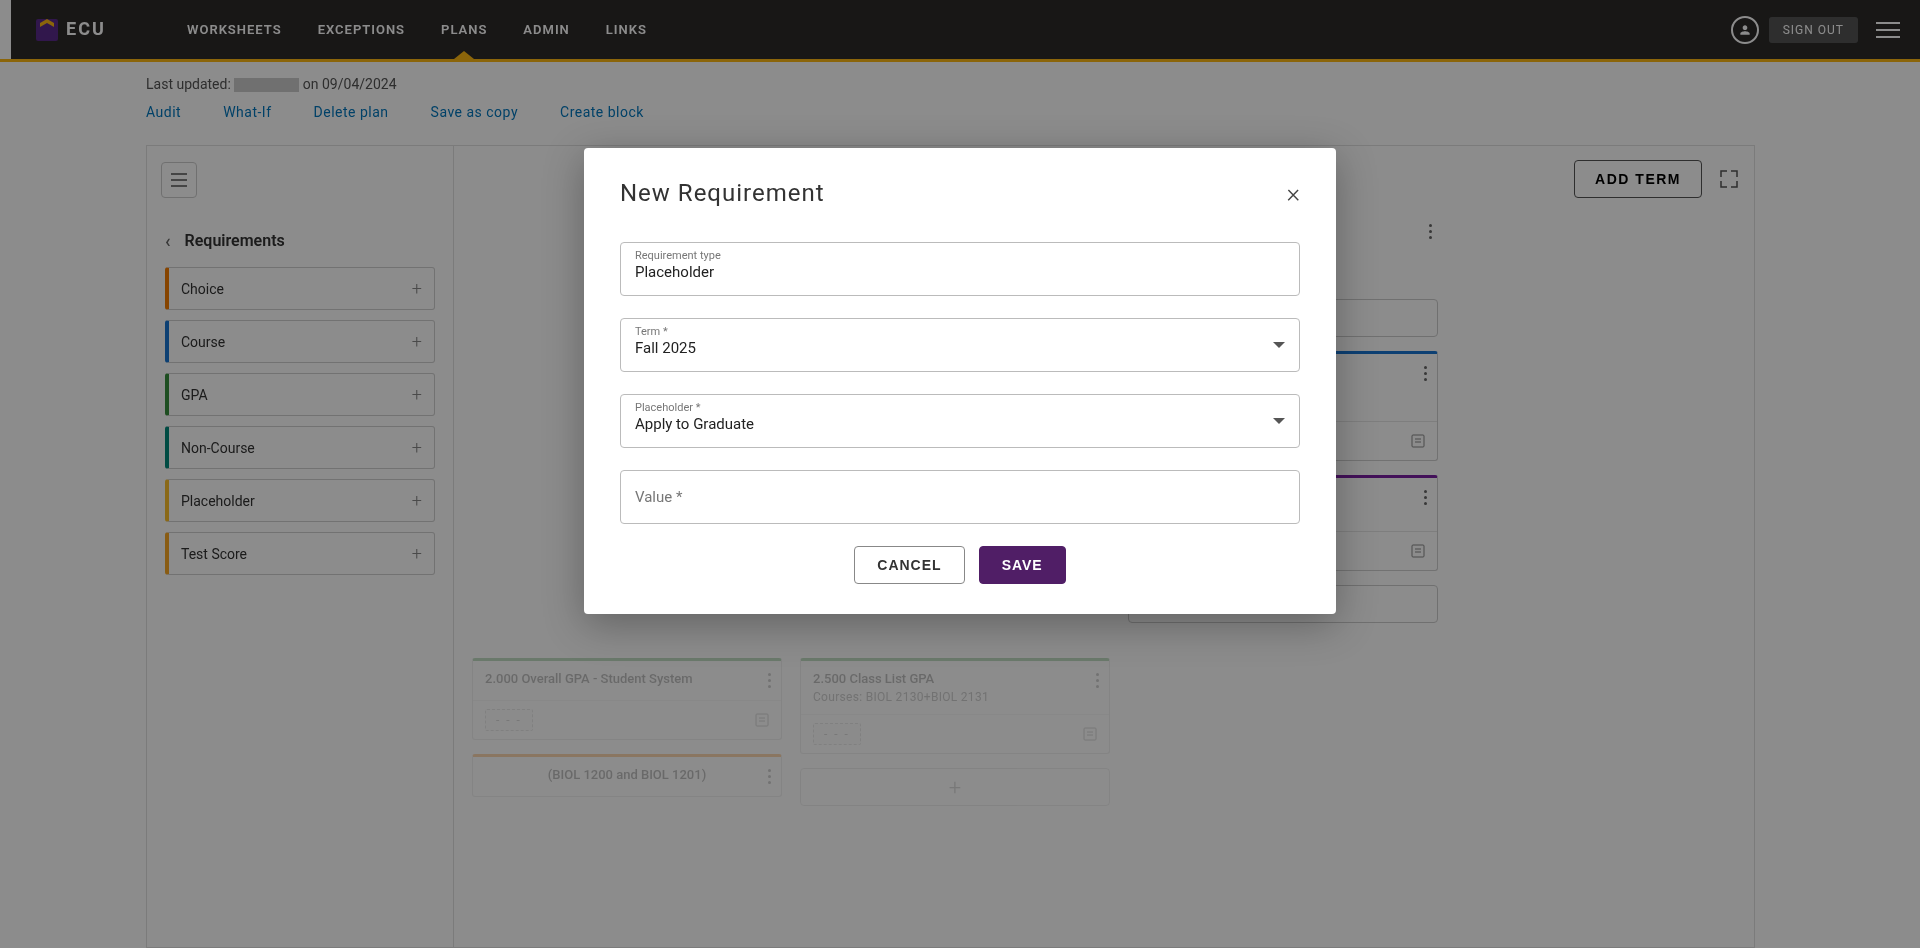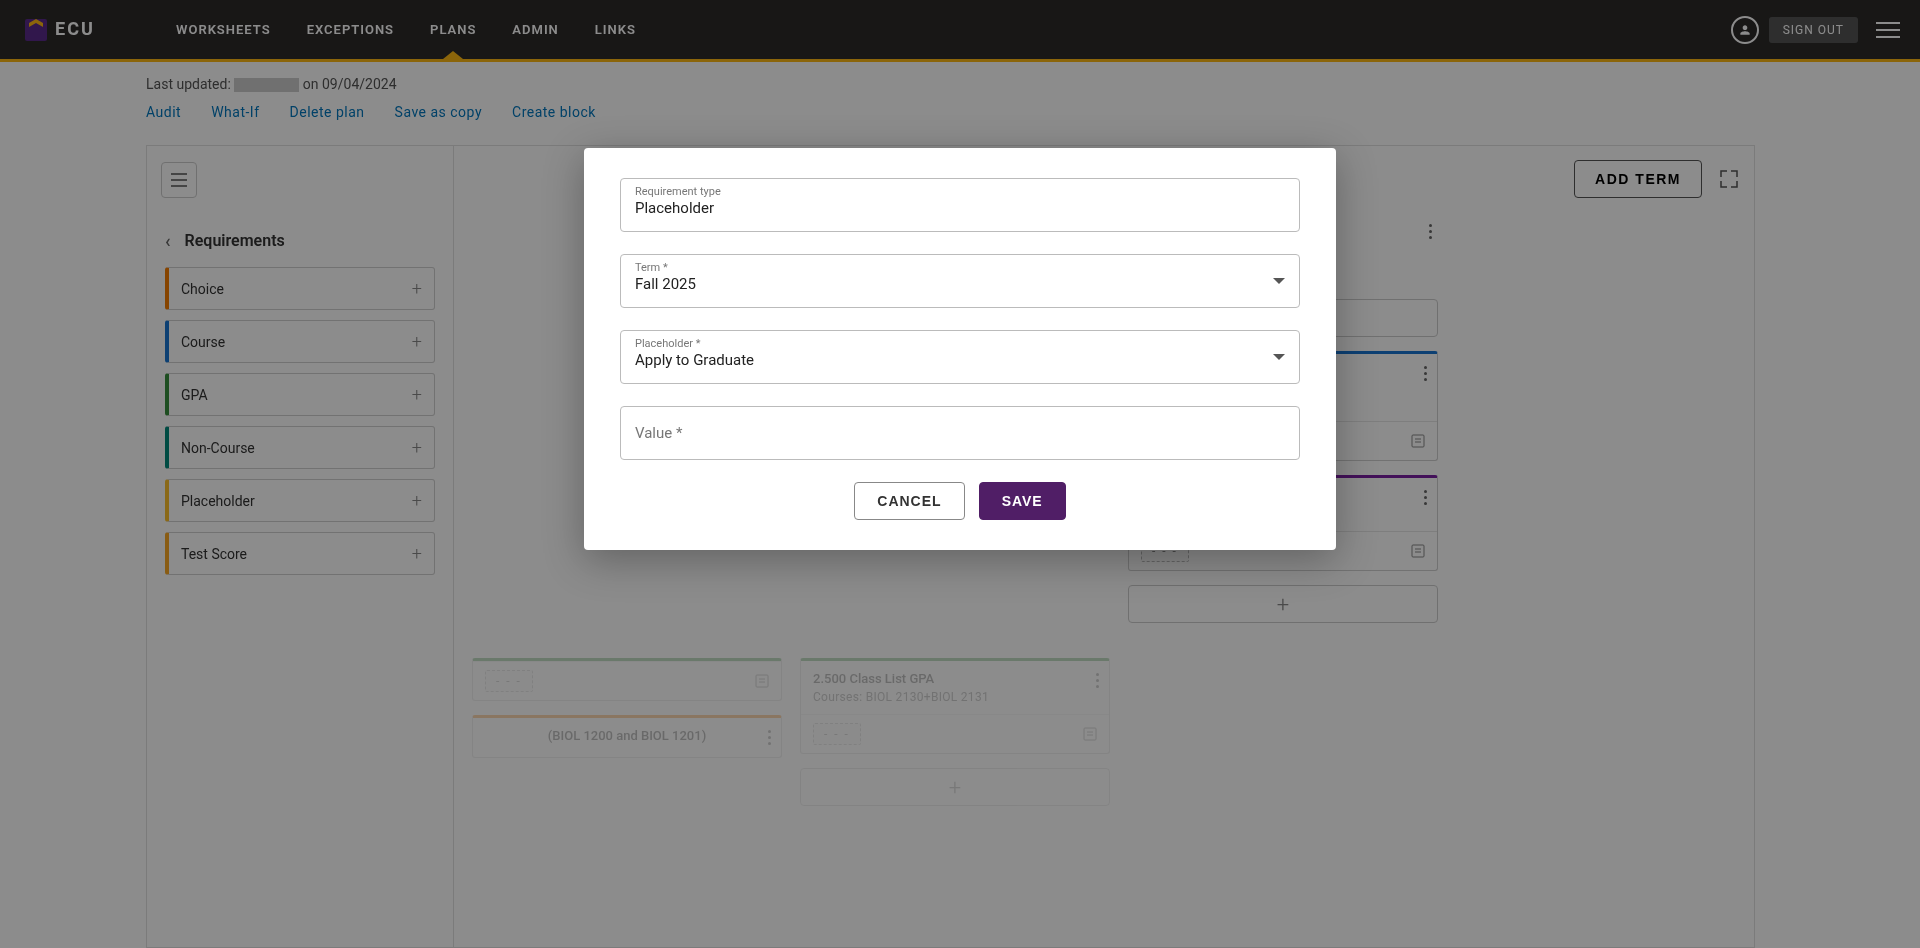--- a/index.html
+++ b/index.html
@@ -11,20 +11,21 @@
 }
 .app { width: 1920px; height: 948px; position: relative; background: #fff; }
 
 
 .top-header {
   height: 59px;
   background: #2c2a29;
   display: flex;
   align-items: center;
   position: relative;
+  margin-left: 11px;
 }
 .top-header .logo {
   width: 158px;
   height: 59px;
   display: flex;
   align-items: center;
   padding-left: 25px;
 }
 .top-header .logo svg { fill: #fff; }
 .top-header nav { display: flex; height: 100%; }
@@ -65,21 +66,21 @@
 
 
 .subheader {
   padding: 14px 146px 10px;
   font-size: 14px;
   color: #555;
 }
 .subheader .redacted {
   display: inline-block; width: 65px; height: 14px; background: #ccc; vertical-align: middle;
 }
-.action-links { display: flex; gap: 30px; margin-top: 12px; }
+.action-links { display: flex; gap: 42px; margin-top: 12px; }
 .action-links a { color: #0277bd; font-size: 14px; letter-spacing: 0.5px; cursor: pointer; }
 
 
 .content {
   position: absolute;
   top: 145px; left: 146px; right: 165px; bottom: 0;
   background: #fff;
   border: 1px solid #e0e0e0;
   display: flex;
 }
@@ -336,20 +337,28 @@
         <svg class="expand-icon" viewBox="0 0 18 18">
           <path d="M1 7V1h6M11 1h6v6M17 11v6h-6M7 17H1v-6" stroke="#555" stroke-width="1.5" fill="none"></path>
         </svg>
       </div>
 
       <div class="columns">
 
         <div class="term-col" style="opacity:0.3">
           <div style="height:430px"></div>
           <div class="course-card card-top-green">
+            <div class="card-body">
+              <div class="card-more more-icon">
+                  <span></span>
+                  <span></span>
+                  <span></span>
+                </div>
+              <div class="card-title">2.000 Overall GPA - Student System</div>
+            </div>
             <div class="card-footer">
               <span class="grade-pill">- - -</span>
               <svg class="note-icon" viewBox="0 0 14 14">
                   <rect x="1" y="1" width="12" height="12" rx="1" fill="none" stroke="#888"></rect>
                   <path d="M4 5h6M4 8h6" stroke="#888"></path>
                 </svg>
             </div>
           </div>
           <div class="course-card card-top-orange">
             <div class="card-body">
@@ -449,20 +458,24 @@
 
           <div class="add-slot">+</div>
         </div>
 
       </div>
     </div>
   </div>
 
   <div class="overlay">
     <div class="modal">
+      <div class="modal-header">
+        <div class="modal-title">New Requirement</div>
+        <div class="close-x">×</div>
+      </div>
 
       <div class="field">
         <div class="label">Requirement type</div>
         <div class="value">Placeholder</div>
       </div>
 
       <div class="field">
         <div class="label">Term *</div>
         <div class="value">Fall 2025</div>
         <div class="chev-down"></div>

